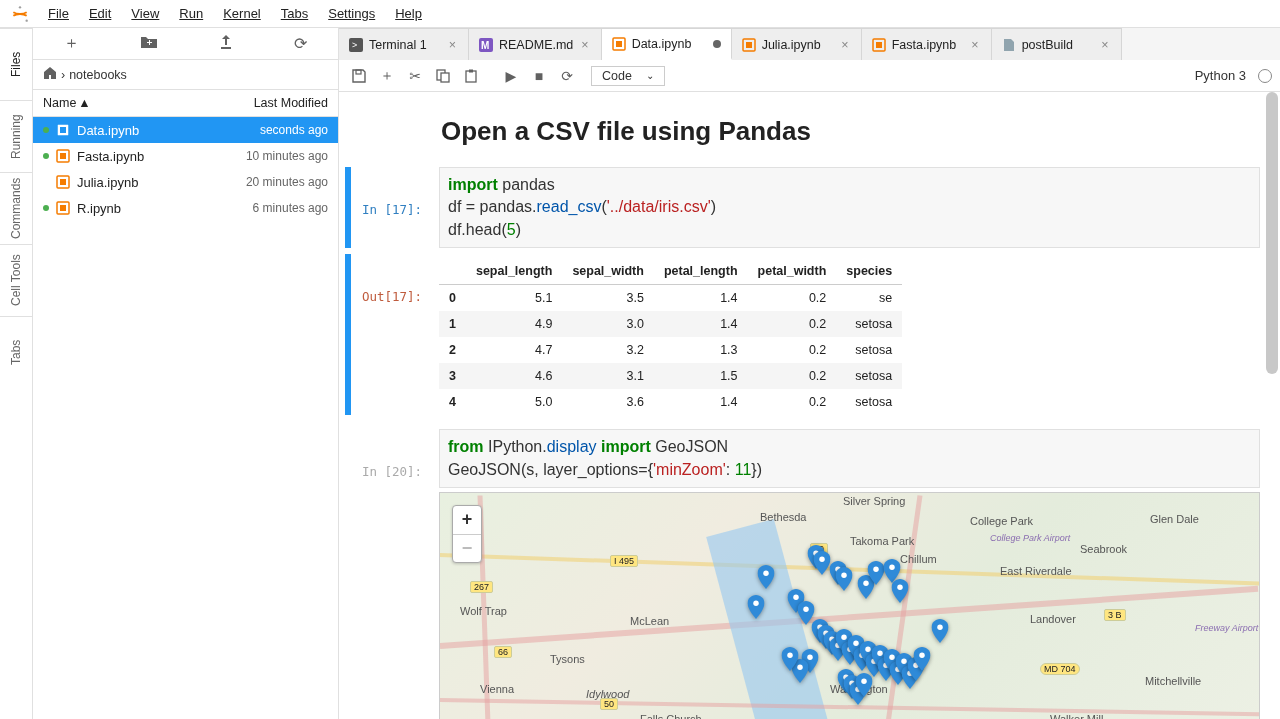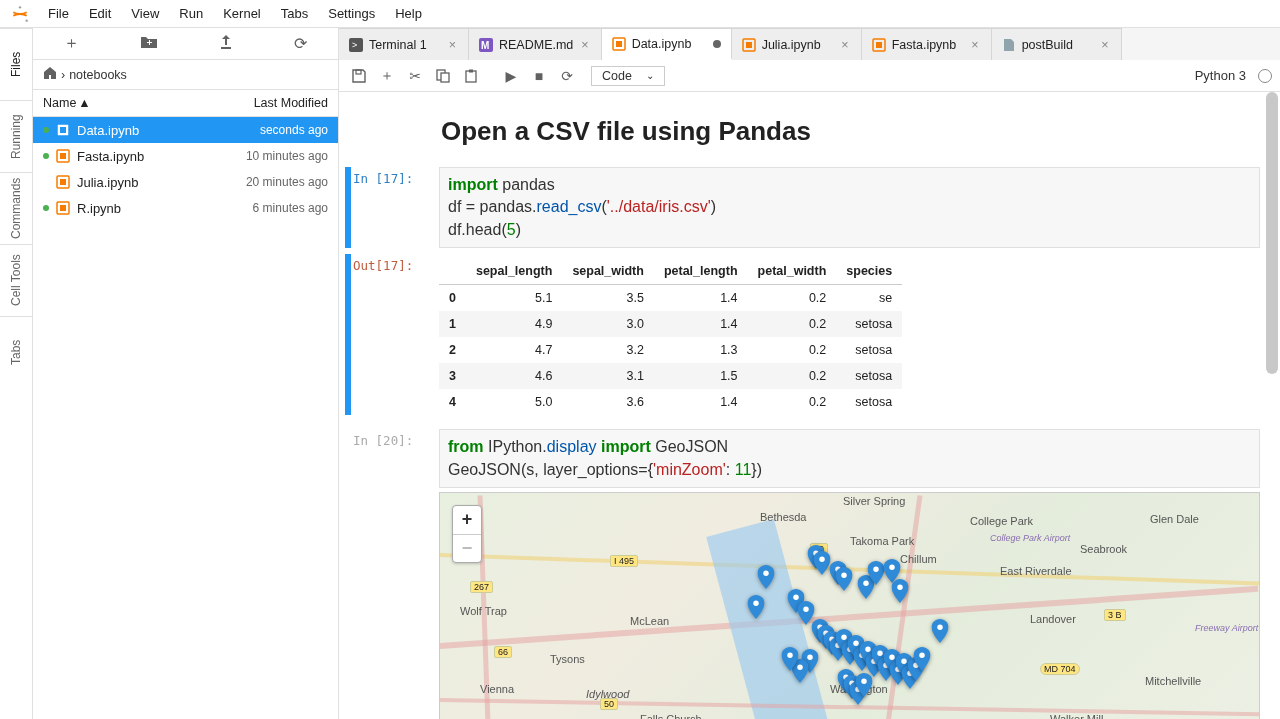--- a/index.html
+++ b/index.html
@@ -47,21 +47,21 @@
 .nb-toolbar .spacer { flex:1; }
 .nb-toolbar .kernel { font-size:13px; color:#333; margin-right:8px; }
 .nb-toolbar .kstat { width:14px; height:14px; border:1.5px solid #888; border-radius:50%; }
 
 .nb { flex:1; overflow:auto; background:#fff; padding:12px 20px 0 6px; position:relative; }
 .nb h2 { font-size:26px; font-weight:600; margin:12px 0 20px 96px; }
 
 .cell { display:flex; margin-bottom:6px; }
 .cbar { width:6px; margin-right:2px; }
 .cell.active .cbar { background:#2196f3; }
-.prompt { width:86px; text-align:left; padding:4px 8px 0 0; font-family:Menlo,Consolas,monospace; font-size:12.5px; }
+.prompt { width:86px; text-align:center; padding:4px 8px 0 0; font-family:Menlo,Consolas,monospace; font-size:12.5px;margin-top:31px; }
 .prompt.in { color:#307fc1; }
 .prompt.out { color:#bf5b3d; }
 .prompt.idle { color:#aaa; }
 .carea { flex:1; }
 .code { border:1px solid #e0e0e0; background:#f7f7f7; padding:6px 8px; font-family:Menlo,Consolas,monospace; font-size:16px; line-height:1.4; white-space:pre; color:#333; }
 .k-kw { color:#008000; font-weight:600; }
 .k-fn { color:#0055aa; }
 .k-str { color:#ba2121; }
 .k-num { color:#008000; }
 
@@ -89,21 +89,21 @@
 
 <div class="topbar">
   <div class="logo">
     <svg viewBox="0 0 24 24">
         <circle cx="12" cy="4" r="1.4" fill="#9e9e9e"></circle>
         <path d="M4 10a10 5 0 0 0 16 0" fill="none" stroke="#f57c00" stroke-width="2.2"></path>
         <path d="M4 14a10 5 0 0 1 16 0" fill="none" stroke="#f57c00" stroke-width="2.2"></path>
         <circle cx="20" cy="20" r="1.4" fill="#9e9e9e"></circle>
       </svg>
   </div>
-  <div id="menu-slot" style="display: flex;">
+  <div id="menu-slot" style="display: flex; text-decoration: underline;">
       <div class="menu-item">File</div>
       <div class="menu-item">Edit</div>
       <div class="menu-item">View</div>
       <div class="menu-item">Run</div>
       <div class="menu-item">Kernel</div>
       <div class="menu-item">Tabs</div>
       <div class="menu-item">Settings</div>
       <div class="menu-item">Help</div>
     </div>
 </div>

